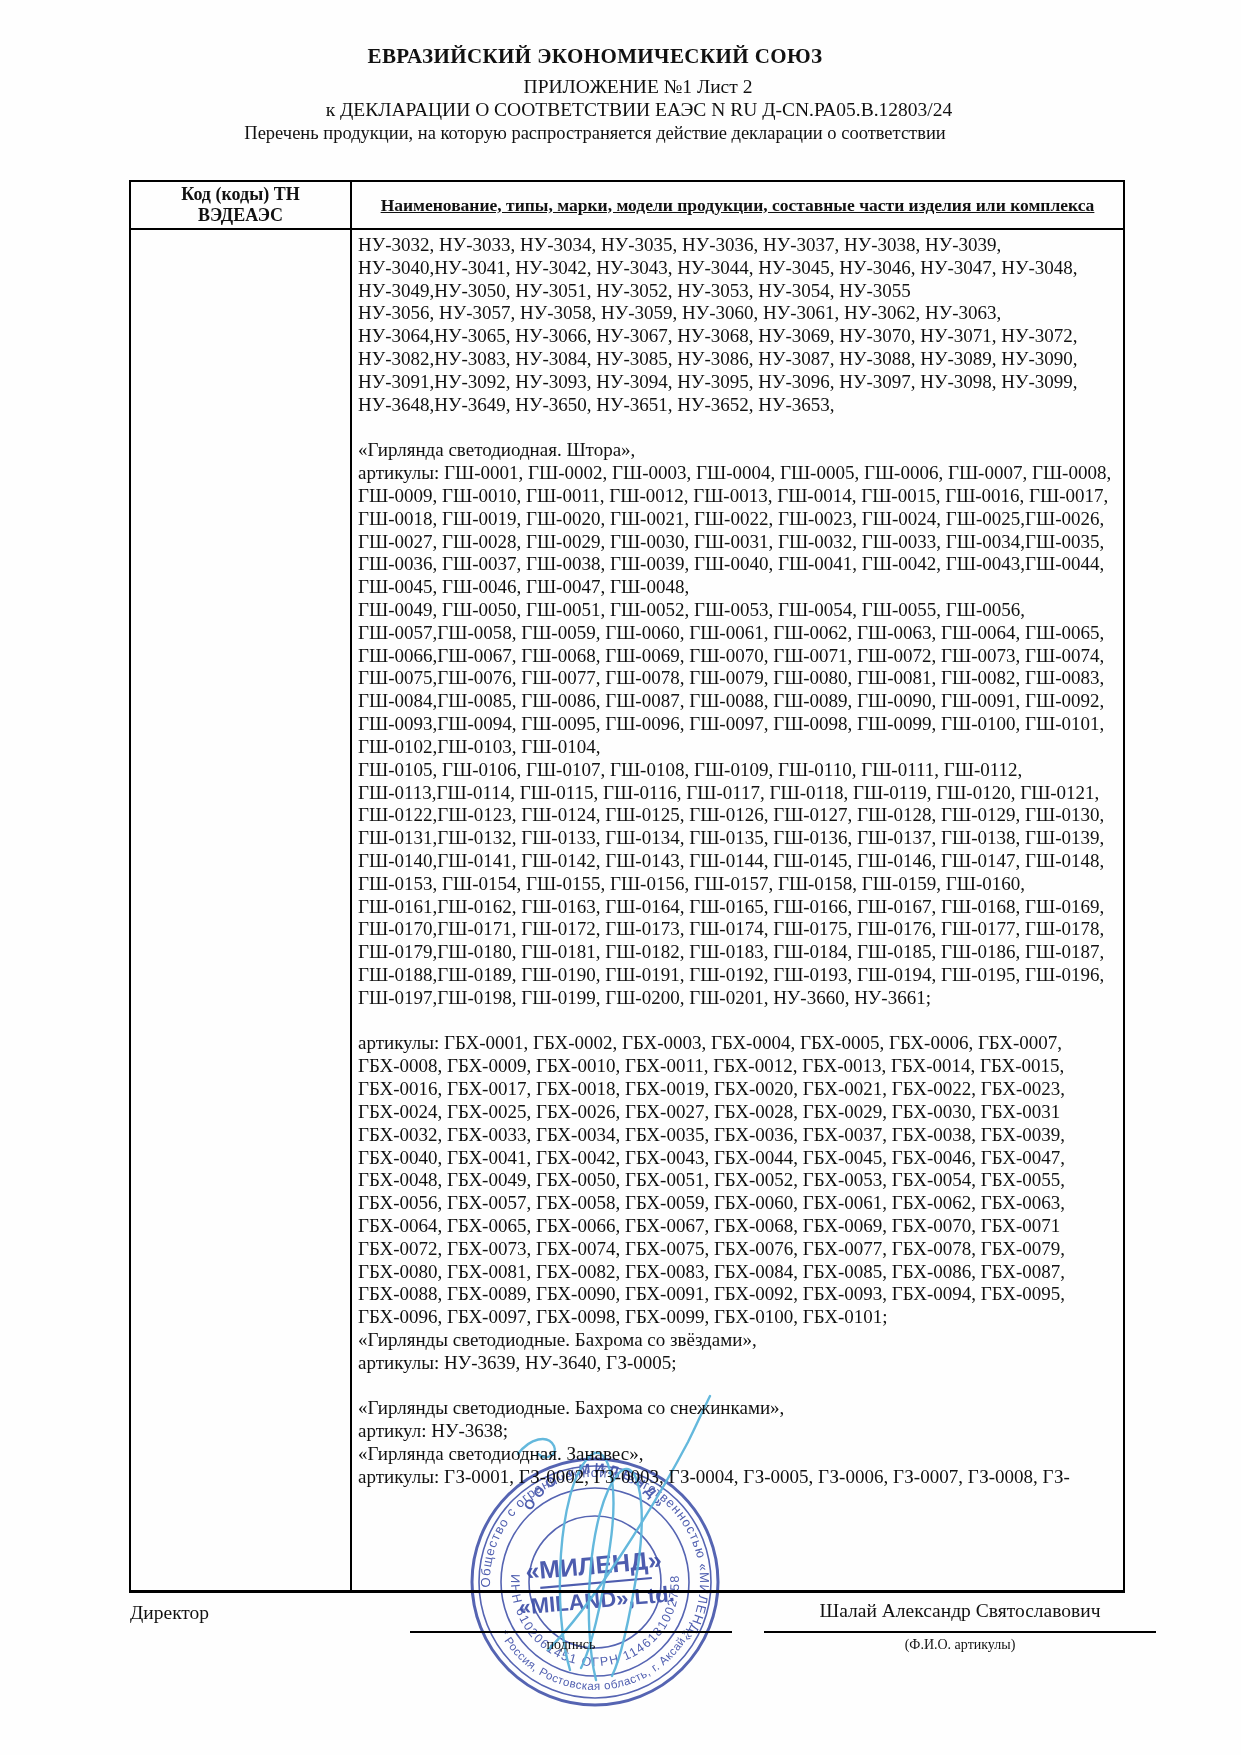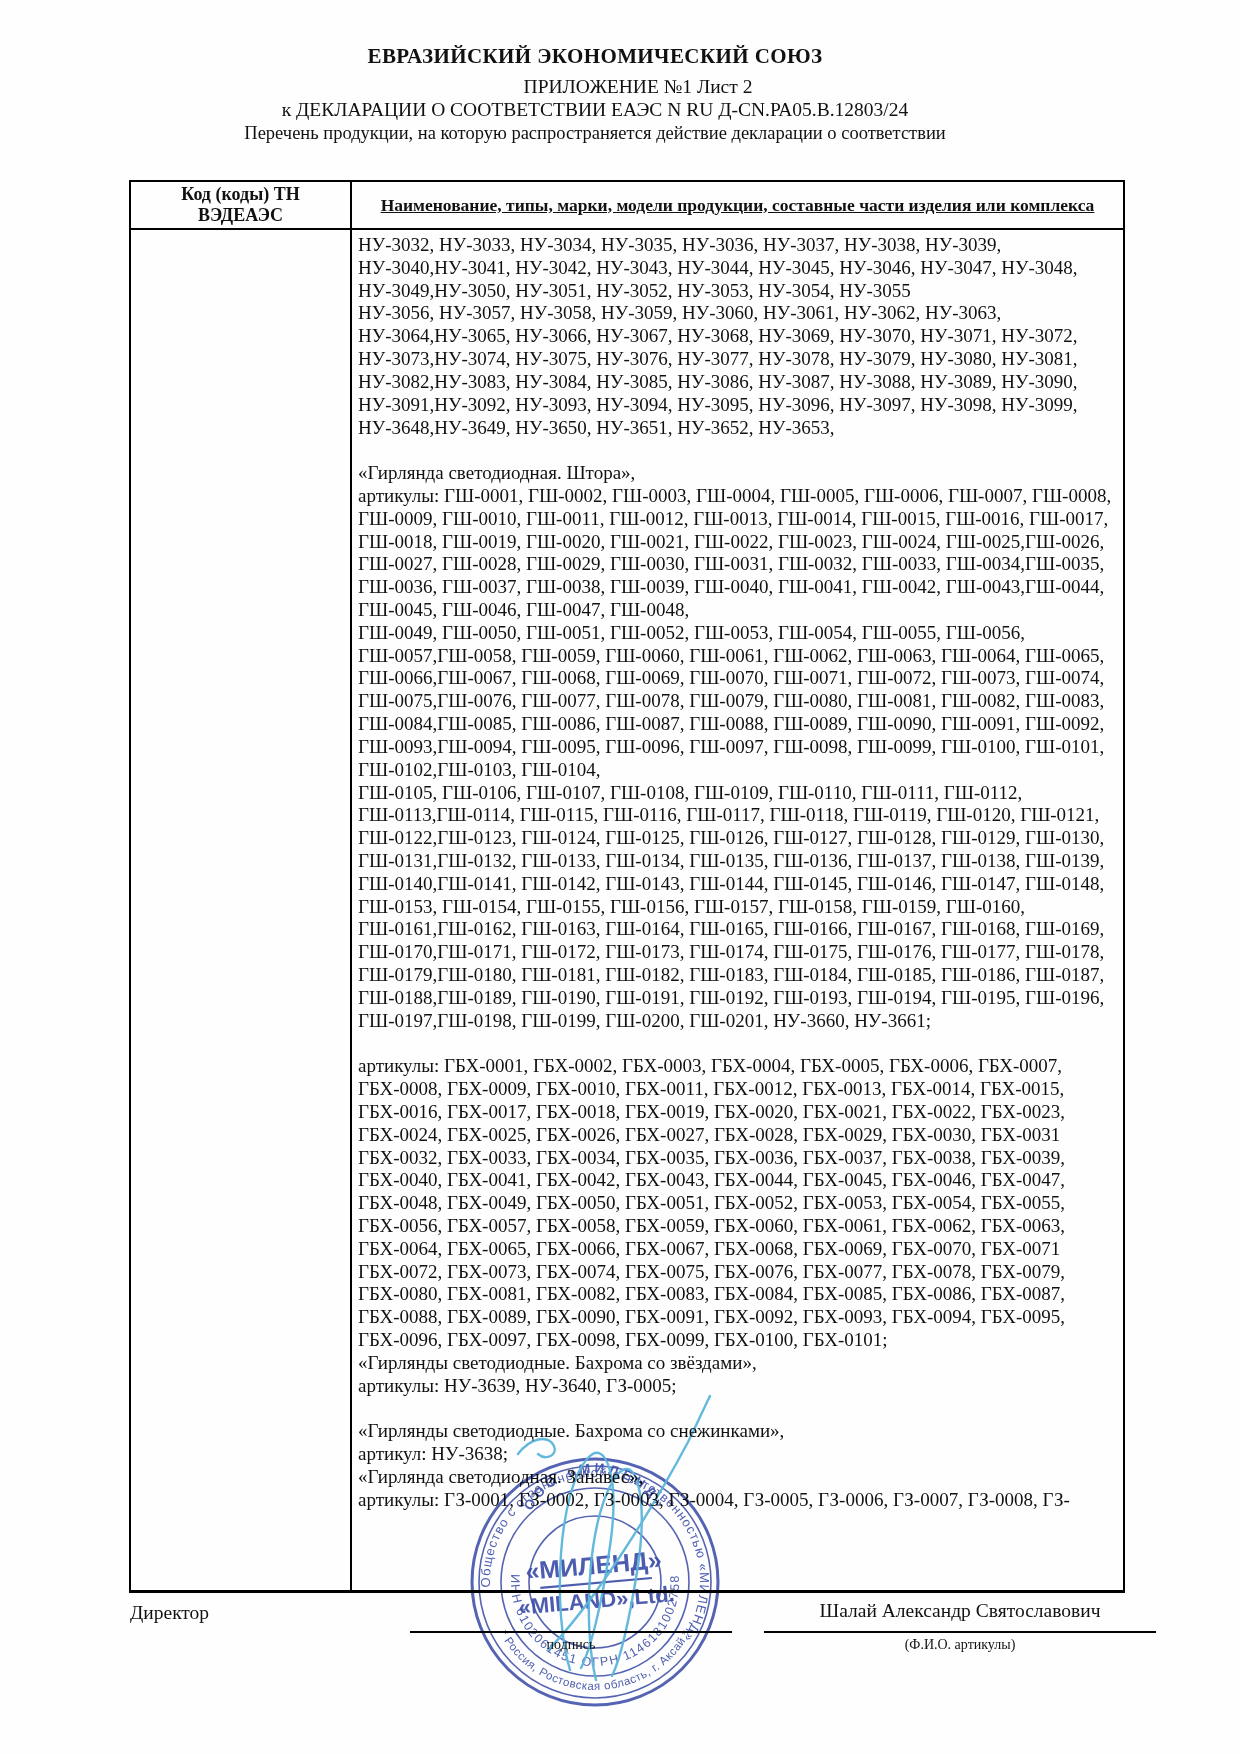--- a/index.html
+++ b/index.html
@@ -4,21 +4,21 @@
 <style>
   html,body{margin:0;padding:0;background:#ffffff;}
   .page{
     position:relative;width:1241px;height:1755px;background:#fefefe;overflow:hidden;
     font-family:"Liberation Serif","DejaVu Serif",serif;color:#111;
   }
   
   .doc-header{position:absolute;left:0;top:0;width:1190px;text-align:center;}
   .t1{position:absolute;left:0;top:44px;width:100%;font-size:21px;font-weight:bold;letter-spacing:.4px;}
   .t2{position:absolute;left:0;top:76px;width:100%;font-size:19.5px;margin-left:43px;}
-  .t3{position:absolute;left:0;top:99px;width:100%;font-size:19.5px;}
+  .t3{position:absolute;left:0;top:99px;width:100%;font-size:19.5px;padding-left:44px;}
   .t4{position:absolute;left:0;top:123px;width:100%;font-size:18.5px;}
   
   .ptable{
     position:absolute;left:129px;top:180px;width:996px;height:1413px;
     border:2px solid #000;border-bottom-width:3px;box-sizing:border-box;
     display:flex;flex-direction:column;
   }
   .thead{display:flex;flex:0 0 46px;border-bottom:2px solid #000;}
   .tbody{display:flex;flex:1 1 auto;}
   .col1{flex:0 0 221px;border-right:2px solid #000;box-sizing:border-box;}
@@ -64,21 +64,20 @@
       <div class="col2">Наименование, типы, марки, модели продукции, составные части изделия или комплекса</div>
     </div>
     <div class="tbody">
       <div class="col1"></div>
       <div class="col2">
           <div class="tline">НУ-3032, НУ-3033, НУ-3034, НУ-3035, НУ-3036, НУ-3037, НУ-3038, НУ-3039,</div>
           <div class="tline">НУ-3040,НУ-3041, НУ-3042, НУ-3043, НУ-3044, НУ-3045, НУ-3046, НУ-3047, НУ-3048,</div>
           <div class="tline">НУ-3049,НУ-3050, НУ-3051, НУ-3052, НУ-3053, НУ-3054, НУ-3055</div>
           <div class="tline">НУ-3056, НУ-3057, НУ-3058, НУ-3059, НУ-3060, НУ-3061, НУ-3062, НУ-3063,</div>
           <div class="tline">НУ-3064,НУ-3065, НУ-3066, НУ-3067, НУ-3068, НУ-3069, НУ-3070, НУ-3071, НУ-3072,</div>
-          <div class="tline">НУ-3073,НУ-3074, НУ-3075, НУ-3076, НУ-3077, НУ-3078, НУ-3079, НУ-3080, НУ-3081,</div>
           <div class="tline">НУ-3082,НУ-3083, НУ-3084, НУ-3085, НУ-3086, НУ-3087, НУ-3088, НУ-3089, НУ-3090,</div>
           <div class="tline">НУ-3091,НУ-3092, НУ-3093, НУ-3094, НУ-3095, НУ-3096, НУ-3097, НУ-3098, НУ-3099,</div>
           <div class="tline">НУ-3648,НУ-3649, НУ-3650, НУ-3651, НУ-3652, НУ-3653,</div>
           <div class="tline">&nbsp;</div>
           <div class="tline">«Гирлянда светодиодная. Штора»,</div>
           <div class="tline">артикулы: ГШ-0001, ГШ-0002, ГШ-0003, ГШ-0004, ГШ-0005, ГШ-0006, ГШ-0007, ГШ-0008,</div>
           <div class="tline">ГШ-0009, ГШ-0010, ГШ-0011, ГШ-0012, ГШ-0013, ГШ-0014, ГШ-0015, ГШ-0016, ГШ-0017,</div>
           <div class="tline">ГШ-0018, ГШ-0019, ГШ-0020, ГШ-0021, ГШ-0022, ГШ-0023, ГШ-0024, ГШ-0025,ГШ-0026,</div>
           <div class="tline">ГШ-0027, ГШ-0028, ГШ-0029, ГШ-0030, ГШ-0031, ГШ-0032, ГШ-0033, ГШ-0034,ГШ-0035,</div>
           <div class="tline">ГШ-0036, ГШ-0037, ГШ-0038, ГШ-0039, ГШ-0040, ГШ-0041, ГШ-0042, ГШ-0043,ГШ-0044,</div>

